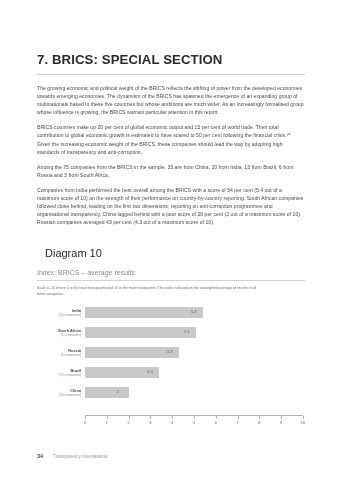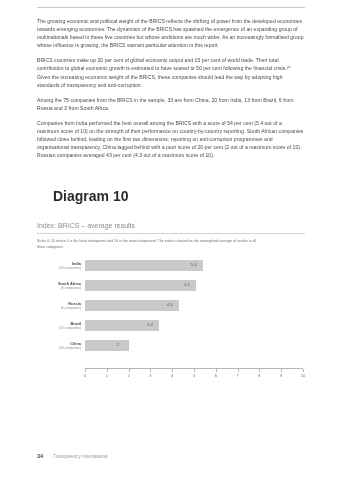--- a/index.html
+++ b/index.html
@@ -39,24 +39,24 @@
     margin:0;
     padding-top:9px;
     font-size:5.1px;
     line-height:8.1px;
     color:#4a4a4a;
     text-align:left;
     letter-spacing:0.02px;
   }
   p.body + p.body{ padding-top:7px; }
   h2.diagram-title{
-    margin:16px;
+    margin:8px;
     padding-top:13px;
-    font-size:14px;
-    font-weight:bold;
+    font-size:11px;
+    font-weight:normal;
     color:#2b2b2b;
   }
   h3.diagram-sub{
     margin:0;
     padding-top:2px;
     font-size:7px;
     font-weight:normal;
     color:#8c8c8c;
   }
   .sub-rule{
@@ -167,20 +167,21 @@
   }
 </style>
 </head>
 <body>
 
 <div class="page">
   <div class="left-bar"></div>
 
   <div class="content">
 
+    <h1 class="title">7.  BRICS: SPECIAL SECTION</h1>
     <div class="rule"></div>
 
     <p class="body">The growing economic and political weight of the BRICS reflects the shifting of power from the developed economies towards emerging economies. The dynamism of the BRICS has spawned the emergence of an expanding group of multinationals based in these five countries but whose ambitions are much wider. As an increasingly formalised group whose influence is growing, the BRICS warrant particular attention in this report.</p>
     <p class="body">BRICS countries make up 20 per cent of global economic output and 15 per cent of world trade. Their total contribution to global economic growth is estimated to have soared to 50 per cent following the financial crisis.¹⁰ Given the increasing economic weight of the BRICS, these companies should lead the way by adopting high standards of transparency and anti-corruption.</p>
     <p class="body">Among the 75 companies from the BRICS in the sample, 33 are from China, 20 from India, 13 from Brazil, 6 from Russia and 3 from South Africa.</p>
     <p class="body">Companies from India performed the best overall among the BRICS with a score of 54 per cent (5.4 out of a maximum score of 10) on the strength of their performance on country-by-country reporting. South African companies followed close behind, leading on the first two dimensions; reporting on anti-corruption programmes and organisational transparency. China lagged behind with a poor score of 20 per cent (2 out of a maximum score of 10). Russian companies averaged 43 per cent (4.3 out of a maximum score of 10).</p>
 
     <h2 class="diagram-title">Diagram 10</h2>
     <h3 class="diagram-sub">Index: BRICS – average results</h3>
     <div class="sub-rule"></div>

